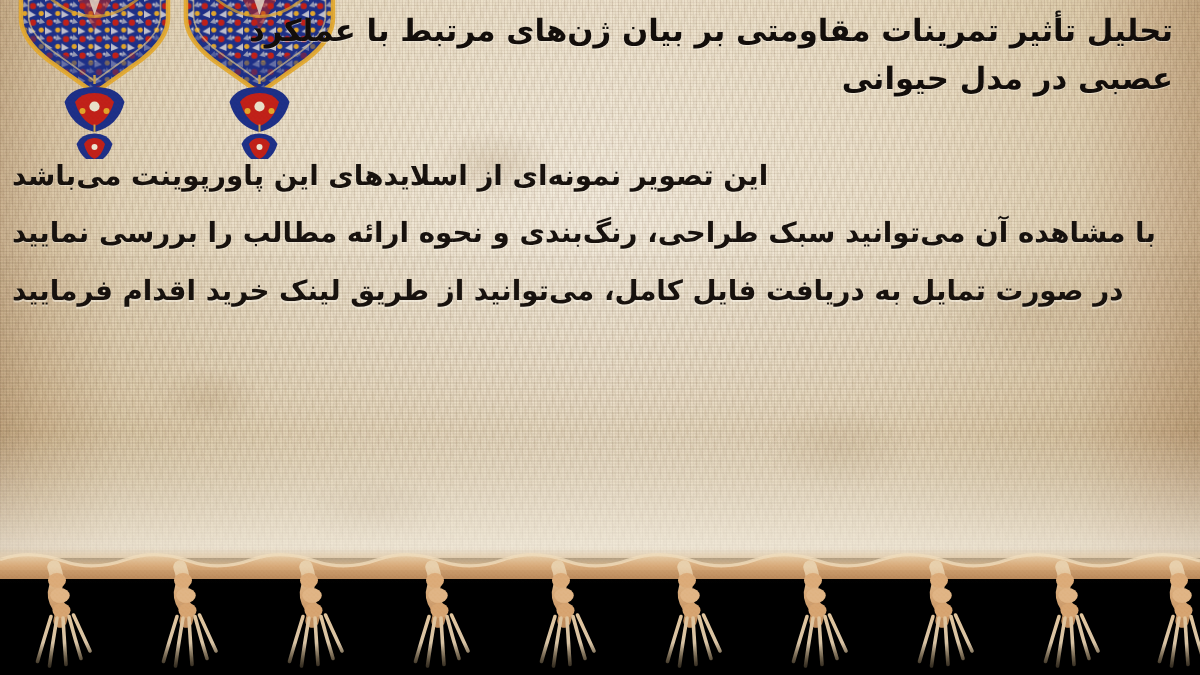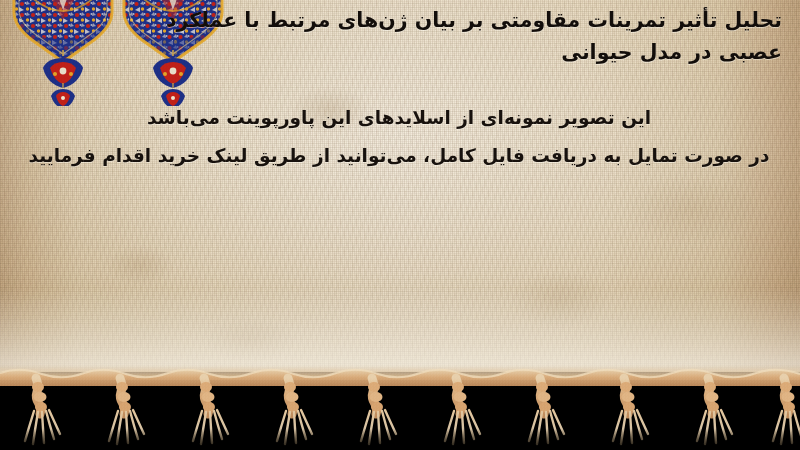--- a/index.html
+++ b/index.html
@@ -80,21 +80,21 @@
   
   .title{
     position:absolute;right:18px;top:4px;width:620px;
     text-align:right;
     font-size:20.5px;line-height:1.58;font-weight:700;
     color:#120d0a;letter-spacing:0;
     text-shadow:0 1px 0 rgba(255,252,244,.45);
   }
   .body-block{
     position:absolute;right:10px;top:108px;width:782px;
-    text-align:center;color:#17110d;
+    text-align:left;color:#17110d;
   }
   .body-line{
     font-size:18.5px;line-height:1.05;font-weight:700;
     margin:0 0 19px 0;
     text-shadow:0 1px 0 rgba(255,252,244,.42);
   }
   .body-line:last-child{margin-bottom:16px;}
 
   
   .black-band{
@@ -247,20 +247,21 @@
     </div>
   </div>
 
   <div class="title">
     <span>تحلیل تأثیر تمرینات مقاومتی بر بیان ژن‌های مرتبط با عملکرد</span>
     <span>عصبی در مدل حیوانی</span>
   </div>
 
   <div class="body-block">
     <p class="body-line">این تصویر نمونه‌ای از اسلایدهای این پاورپوینت می‌باشد</p>
+    <p class="body-line">با مشاهده آن می‌توانید سبک طراحی، رنگ‌بندی و نحوه ارائه مطالب را بررسی نمایید</p>
     <p class="body-line">در صورت تمایل به دریافت فایل کامل، می‌توانید از طریق لینک خرید اقدام فرمایید</p>
   </div>
 
   <div class="black-band"></div>
   <div class="fringe-edge"></div>
 
   <svg class="fringe-svg" viewBox="0 0 800 86" preserveAspectRatio="none">
     <defs>
       <linearGradient id="cord" x1="0" y1="0" x2="0" y2="1">
         <stop offset="0%" stop-color="#e8d0ac"></stop>

